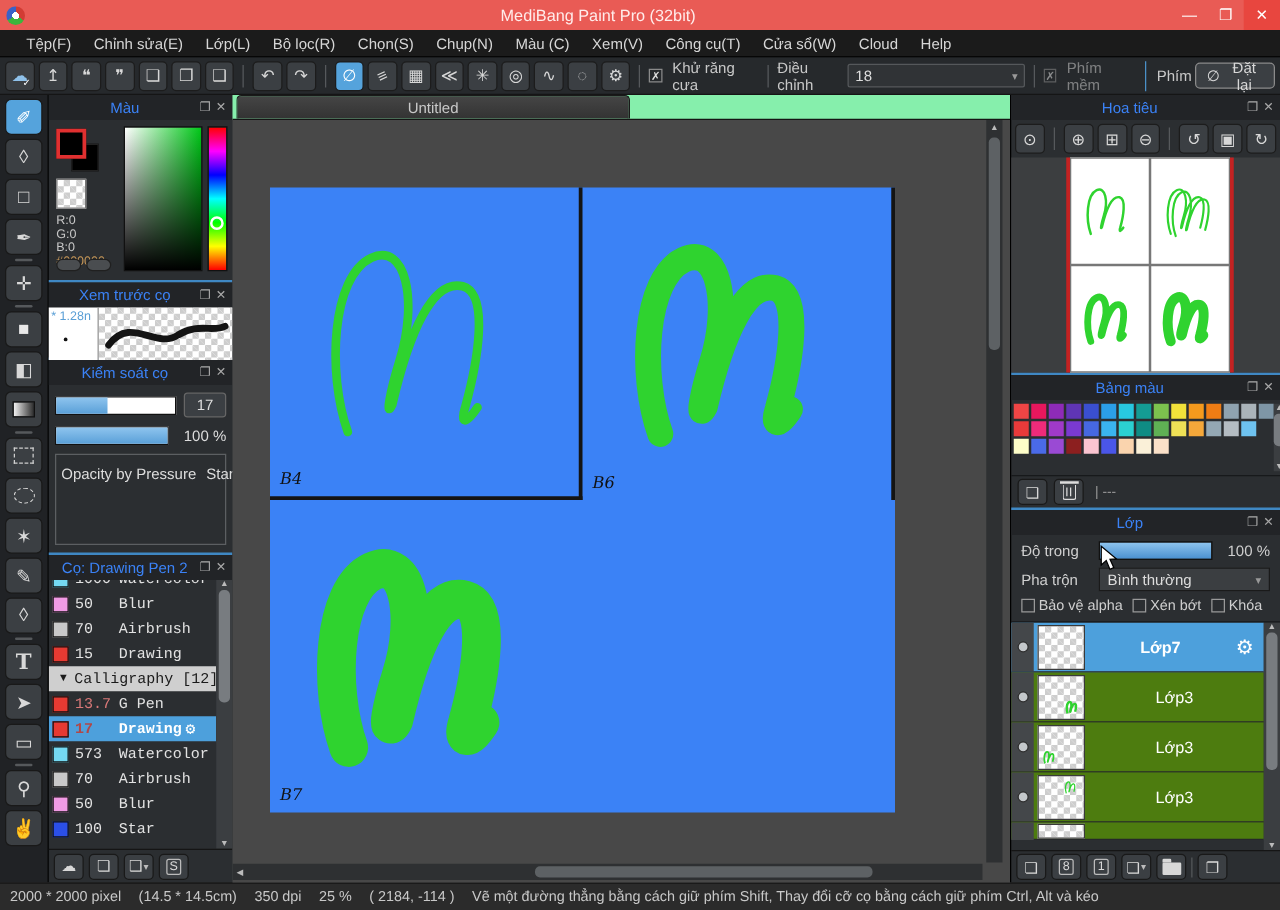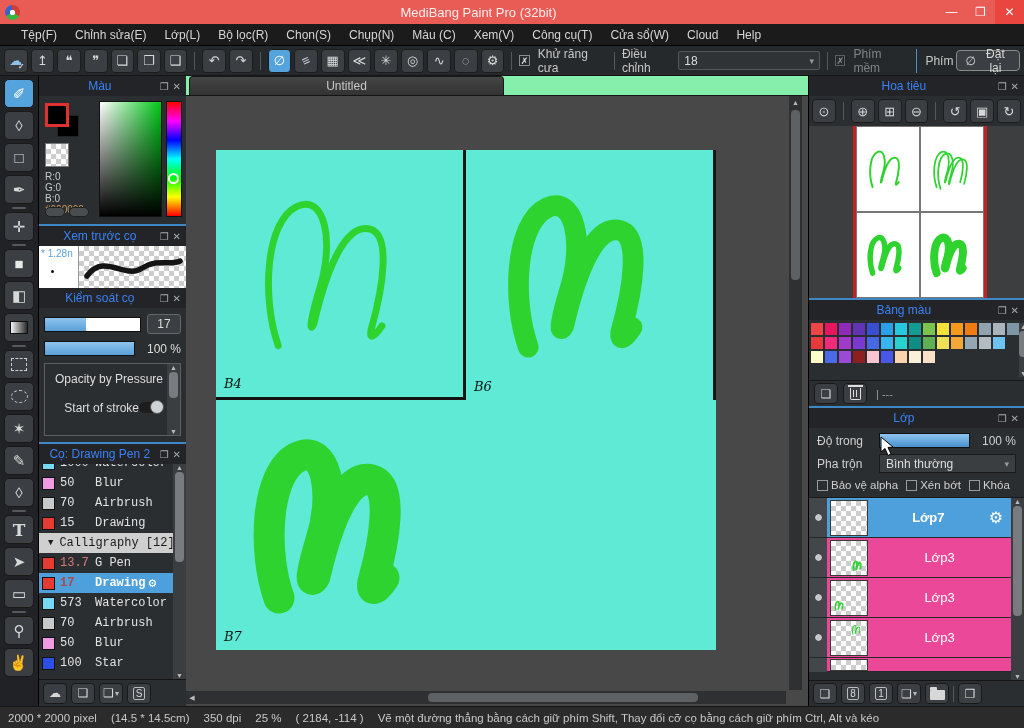--- a/index.html
+++ b/index.html
@@ -95,21 +95,21 @@
 
   
   .bc-body{padding:6px 5px;display:flex;flex-direction:column;gap:7px;height:134px;}
   .bc-row{display:flex;align-items:center;gap:6px;}
   .sl-track{height:15px;background:#fff;border:1px solid #111;flex:1;position:relative;}
   .sl-fill{position:absolute;left:0;top:0;bottom:0;background:linear-gradient(#8ec4ee,#5aa0d8);}
   .bc-val{width:34px;height:20px;background:#3b3f43;border:1px solid #666;border-radius:3px;
     display:flex;align-items:center;justify-content:center;font-size:12px;color:#ddd;}
   .bc-pct{width:40px;font-size:12px;color:#ddd;text-align:right;}
   .bc-list{flex:1;border:1px solid #5c5f62;display:flex;min-height:0;}
-  .bc-opts{flex:1;display:flex;flex-direction:column;align-items:flex-end;}
+  .bc-opts{flex:1;display:flex;}
   .bc-opt{height:29px;display:flex;align-items:center;padding:0 4px;font-size:12px;color:#ddd;white-space:nowrap;overflow:hidden;}
   .toggle{margin-left:auto;width:24px;height:11px;background:#1d1d1d;border-radius:6px;position:relative;flex:0 0 auto;}
   .toggle i{position:absolute;right:-1px;top:-2px;width:14px;height:14px;border-radius:50%;background:#cfd3d6;border:1px solid #555;}
   .scrollcol{width:13px;background:#3b3e41;display:flex;flex-direction:column;align-items:center;font-size:7px;color:#bbb;}
   .scrollcol .thumb{flex:0 0 auto;width:9px;height:26px;background:#787c80;border-radius:4px;margin:1px 0;}
   .scrollcol .sp{flex:1;}
 
   
   .brushpanel{flex:1;}
   .blist{flex:1;overflow:hidden;display:flex;min-height:0;}
@@ -129,21 +129,21 @@
     font-size:12px;display:flex;align-items:center;justify-content:center;padding:0 2px;gap:1px;}
   .minibtn .dd-arrow{font-size:8px;color:#bbb;}
   .sbox{font-size:10px;border:1px solid #bbb;padding:0 2px;border-radius:2px;}
 
   
   .canvasarea{flex:1;display:flex;flex-direction:column;min-width:0;background:#303335;}
   .tabbar{height:20px;background:#86efac;display:flex;flex:0 0 auto;border-bottom:1px solid #141414;}
   .tab{width:315px;background:linear-gradient(#454545,#333);border:1px solid #191919;border-bottom:none;
     border-radius:4px 4px 0 0;color:#c8c8c8;font-size:12px;display:flex;align-items:center;justify-content:center;margin-left:3px;}
   .viewport{flex:1;position:relative;background:#484848;overflow:hidden;}
-  .page{position:absolute;left:30px;top:54px;width:500px;height:500px;background:#5eead4;
+  .page{position:absolute;left:30px;top:54px;width:500px;height:500px;background:#3b82f6;
     display:grid;grid-template-columns:1fr 1fr;grid-template-rows:1fr 1fr;}
   .quad{position:relative;}
   .quad.q1{border-right:3px solid #141414;border-bottom:3px solid #141414;}
   .quad.q2{border-bottom:3px solid #141414;}
   .quad.q3{border-right:3px solid #141414;}
   .quad svg{position:absolute;inset:0;width:100%;height:100%;}
   .qlabel{position:absolute;left:8px;bottom:6px;font-family:"DejaVu Serif",serif;font-style:italic;
     font-size:13px;color:#111;z-index:2;}
   .vscroll{position:absolute;right:6px;top:0;bottom:16px;width:13px;background:#2e3032;display:flex;flex-direction:column;align-items:center;}
   .vscroll .arr{font-size:7px;color:#bbb;height:12px;display:flex;align-items:center;}
@@ -186,21 +186,21 @@
   .lp-row{display:flex;align-items:center;gap:6px;margin-bottom:6px;}
   .lp-lab{width:56px;flex:0 0 auto;}
   .lp-slider{flex:1;height:15px;background:linear-gradient(#8ec4ee,#4a90d0);border:1px solid #111;}
   .lp-pct{width:40px;text-align:right;}
   .lp-select{flex:1;height:19px;background:#3b3e41;border:1px solid #1a1a1a;display:flex;align-items:center;padding:0 6px;color:#ddd;}
   .lp-select .dd-arrow{margin-left:auto;font-size:9px;color:#999;}
   .lp-checks{display:flex;gap:8px;margin:2px 0 4px;white-space:nowrap;font-size:11.5px;}
   .lp-checks .cbe{width:11px;height:11px;border:1px solid #999;background:#2b2e31;display:inline-block;margin-right:3px;vertical-align:-2px;}
   .llist{flex:1;overflow:hidden;display:flex;min-height:0;border-top:1px solid #17191b;}
   .lrows{flex:1;}
-  .lrow{height:40px;display:flex;align-items:center;border-bottom:1px solid #26282a;background:#ec4899;}
+  .lrow{height:40px;display:flex;align-items:center;border-bottom:1px solid #26282a;background:#4d7c0f;}
   .lrow.sel{background:#4da0dc;}
   .leye{width:18px;height:100%;background:#44474a;display:flex;align-items:center;justify-content:center;flex:0 0 auto;}
   .leye i{width:9px;height:9px;border-radius:50%;background:#c4c8cb;border:1px solid #2e2e2e;}
   .lthumb{width:38px;height:36px;margin-left:3px;flex:0 0 auto;position:relative;border:1px solid #3a3a3a;}
   .lthumb svg{position:absolute;width:16px;height:16px;}
   .lname{flex:1;text-align:center;color:#fff;font-size:13px;}
   .lrow.sel .lname{font-weight:bold;}
   .lgear{color:#fff;font-size:16px;margin-right:8px;}
   .lfoot{height:26px;display:flex;align-items:center;gap:4px;padding:0 4px;border-top:1px solid #151515;flex:0 0 auto;}
   .lsep{width:1px;height:16px;background:#55585b;}

